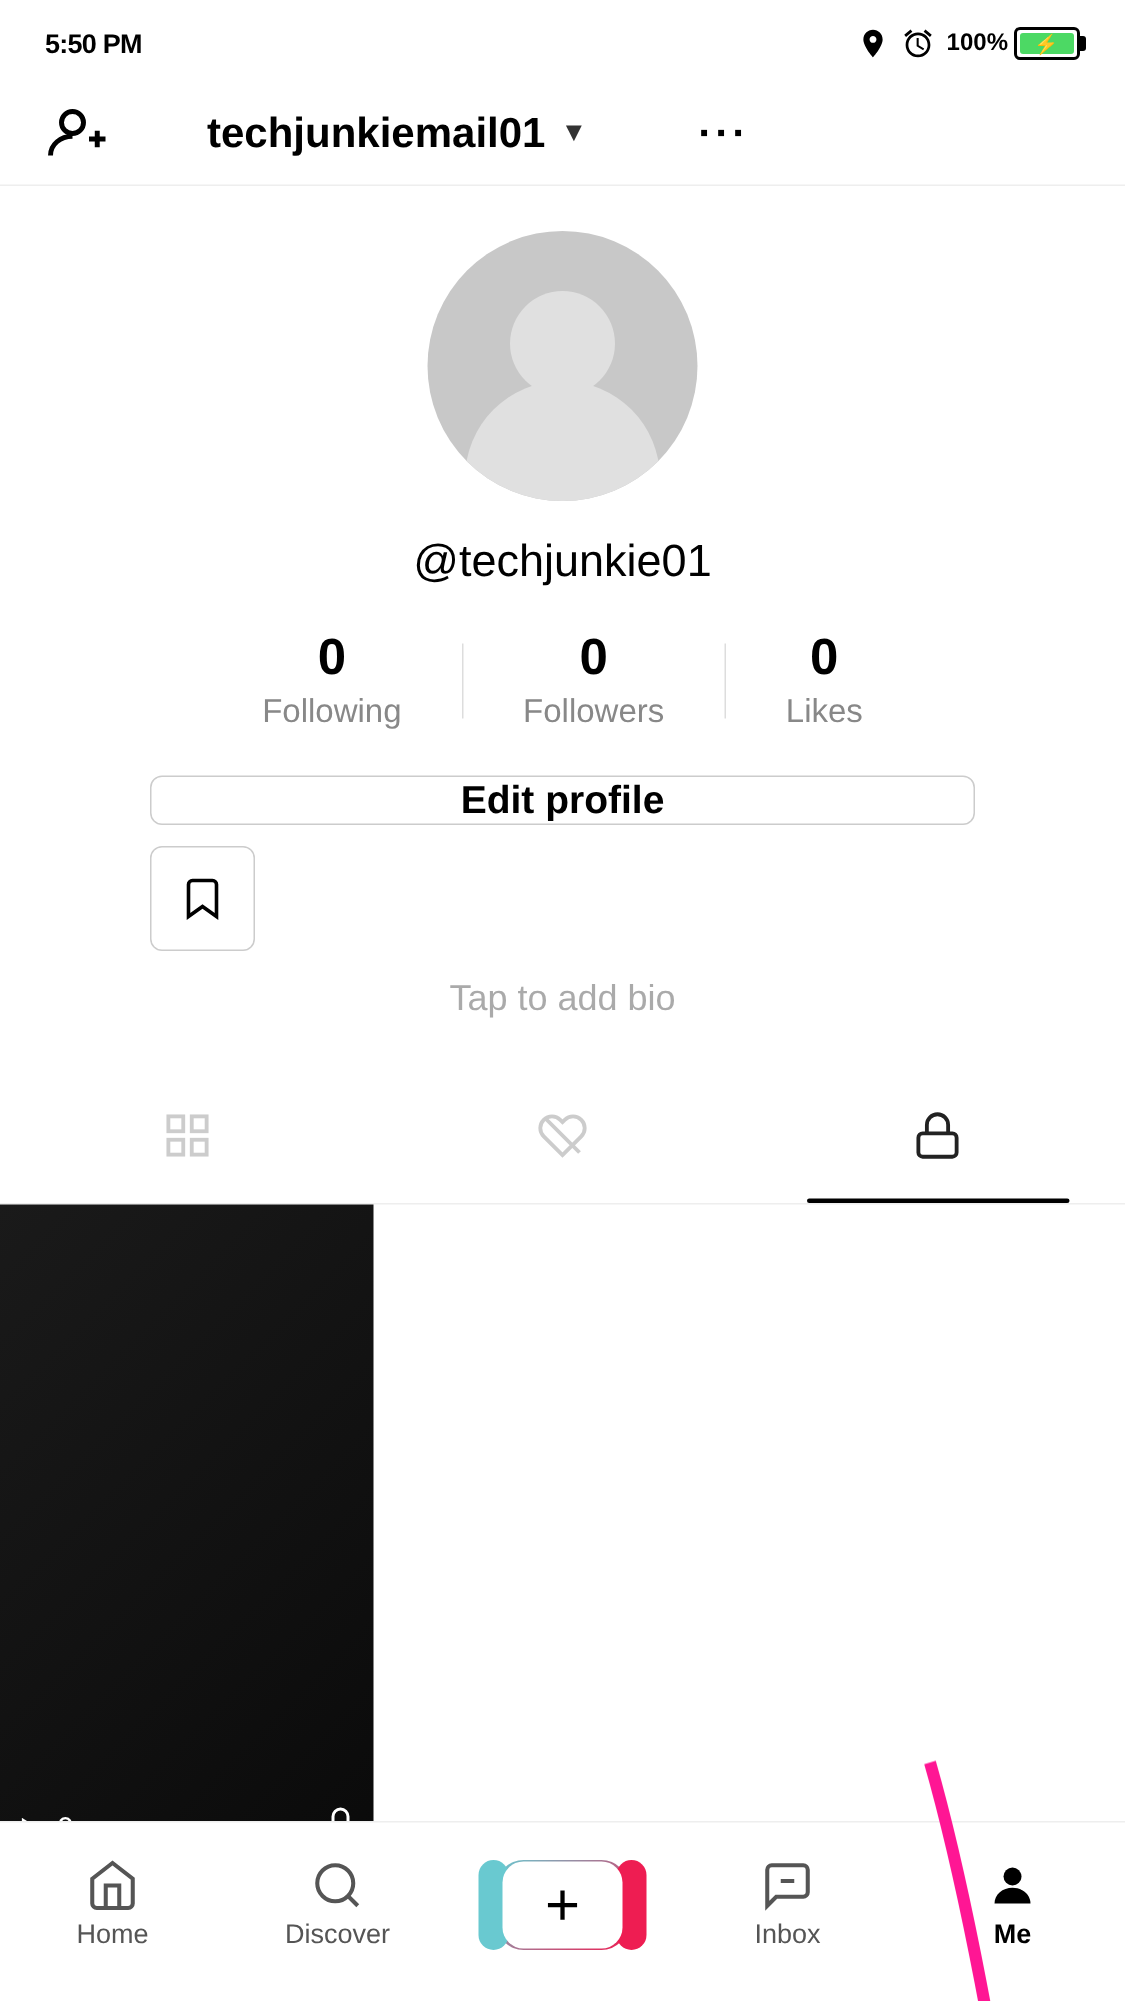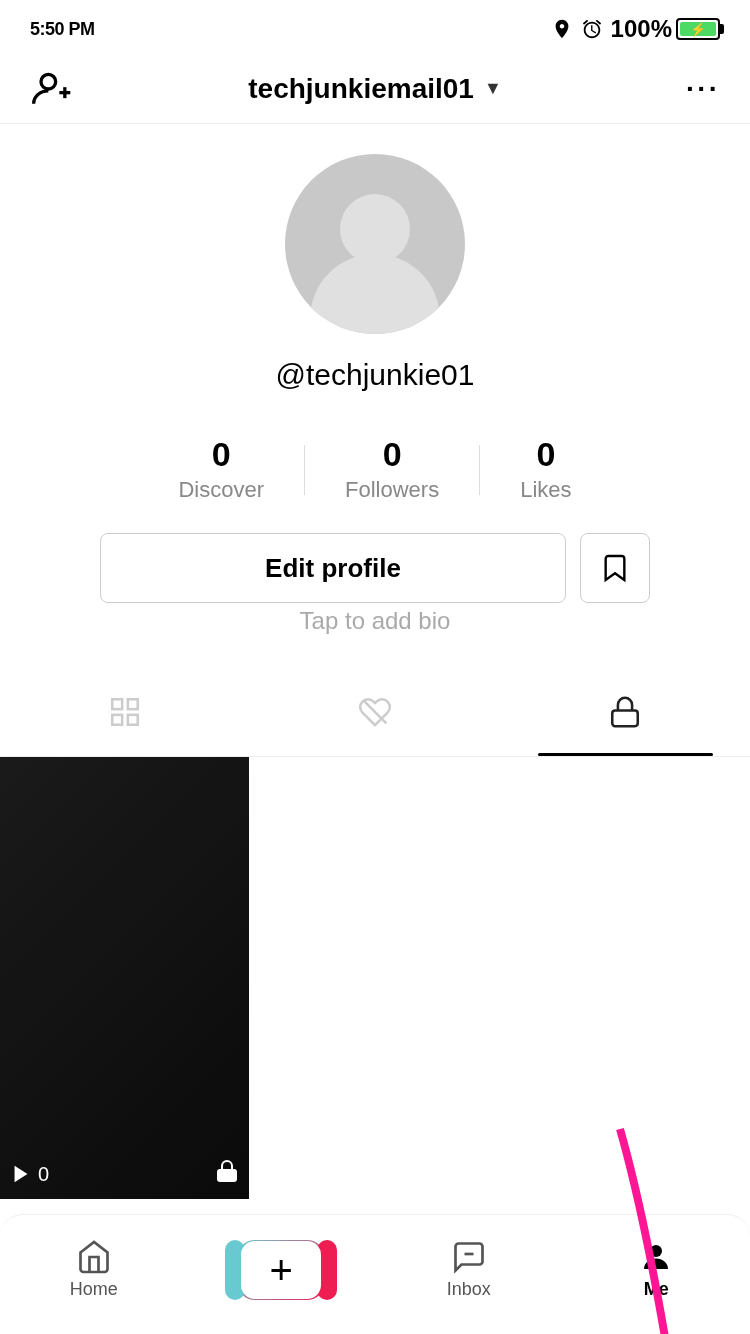--- a/index.html
+++ b/index.html
@@ -100,24 +100,24 @@
     .battery-fill span {
       font-size: 13px;
       font-weight: 800;
       color: #000;
     }
 
     
     .header {
       display: flex;
       align-items: center;
-      justify-content: space-between;
       padding: 10px 30px;
       border-bottom: 1px solid #eee;
       height: 70px;
+      gap: 48px;
     }
     .header-add-user {
       width: 60px;
       display: flex;
       align-items: center;
       justify-content: flex-start;
     }
     .header-title {
       display: flex;
       align-items: center;
@@ -179,21 +179,21 @@
     .avatar-body {
       width: 130px;
       height: 80px;
       border-radius: 65px 65px 0 0;
       background: #e0e0e0;
     }
     .username {
       font-size: 30px;
       font-weight: 500;
       color: #000;
-      margin-bottom: 44px;
+      margin-bottom: 28px;
     }
 
     
     .stats-row {
       display: flex;
       align-items: center;
       justify-content: center;
       width: 100%;
       margin-bottom: 30px;
     }
@@ -219,21 +219,22 @@
       height: 50px;
       background: #ddd;
     }
 
     
     .action-buttons {
       display: flex;
       gap: 14px;
       width: 100%;
       max-width: 550px;
-      margin-bottom: 4px;
+      margin-bottom: 18px;
+      flex-direction: column;
     }
     .edit-profile-btn {
       flex: 1;
       height: 70px;
       border: 1.5px solid #ccc;
       border-radius: 8px;
       background: #fff;
       font-size: 26px;
       font-weight: 700;
       color: #000;
@@ -336,21 +337,20 @@
       bottom: 0;
       left: 0;
       width: 750px;
       height: 120px;
       background: #fff;
       border-top: 1px solid #eee;
       display: flex;
       align-items: center;
       justify-content: space-around;
       padding-bottom: 10px;
-      border-radius: 23px;
     }
     .nav-item {
       display: flex;
       flex-direction: column;
       align-items: center;
       gap: 4px;
       cursor: pointer;
       min-width: 100px;
     }
     .nav-label {
@@ -424,21 +424,21 @@
     <div class="status-right">
 
       <svg width="22" height="22" viewBox="0 0 24 24">
           <path d="M12 2C8.13 2 5 5.13 5 9c0 5.25 7 13 7 13s7-7.75 7-13c0-3.87-3.13-7-7-7zm0 9.5c-1.38 0-2.5-1.12-2.5-2.5s1.12-2.5 2.5-2.5 2.5 1.12 2.5 2.5-1.12 2.5-2.5 2.5z"></path>
         </svg>
 
       <svg width="22" height="22" viewBox="0 0 24 24">
           <path d="M22 5.72l-4.6-3.86-1.29 1.53 4.6 3.86L22 5.72zM7.88 3.39L6.6 1.86 2 5.71l1.29 1.53 4.59-3.85zM12.5 8H11v6l4.75 2.85.75-1.23-4-2.37V8zM12 4c-4.97 0-9 4.03-9 9s4.02 9 9 9c4.97 0 9-4.03 9-9s-4.03-9-9-9zm0 16c-3.87 0-7-3.13-7-7s3.13-7 7-7 7 3.13 7 7-3.13 7-7 7z"></path>
         </svg>
       <div class="battery-container">
-        <span style="font-size:24px;font-weight:600">100%</span>
+        <span style="font-size:16px;font-weight:600">100%</span>
         <div class="battery">
           <div class="battery-fill">
             <span>⚡</span>
           </div>
         </div>
       </div>
     </div>
   </div>
 
   <div class="header">
@@ -466,21 +466,21 @@
         <div class="avatar-head"></div>
         <div class="avatar-body"></div>
       </div>
     </div>
 
     <div class="username">@techjunkie01</div>
 
     <div class="stats-row">
       <div class="stat-item">
         <span class="stat-number">0</span>
-        <span class="stat-label">Discover</span>
+        <span class="stat-label">Following</span>
       </div>
       <div class="stat-divider"></div>
       <div class="stat-item">
         <span class="stat-number">0</span>
         <span class="stat-label">Followers</span>
       </div>
       <div class="stat-divider"></div>
       <div class="stat-item">
         <span class="stat-number">0</span>
         <span class="stat-label">Likes</span>
@@ -561,20 +561,27 @@
 
 <div class="bottom-nav">
   <div class="nav-item">
     <svg width="36" height="36" viewBox="0 0 24 24" fill="none" stroke="#555" stroke-width="1.8">
       <path d="M3 9l9-7 9 7v11a2 2 0 0 1-2 2H5a2 2 0 0 1-2-2z"></path>
       <polyline points="9,22 9,12 15,12 15,22"></polyline>
     </svg>
     <span class="nav-label">Home</span>
   </div>
 
+  <div class="nav-item">
+    <svg width="36" height="36" viewBox="0 0 24 24" fill="none" stroke="#555" stroke-width="1.8">
+      <circle cx="11" cy="11" r="8"></circle>
+      <line x1="21" y1="21" x2="16.65" y2="16.65"></line>
+    </svg>
+    <span class="nav-label">Discover</span>
+  </div>
 
   <div class="nav-item">
     <div class="nav-plus">
       <div class="nav-plus-inner">
         <span class="nav-plus-sign">+</span>
       </div>
     </div>
   </div>
 
   <div class="nav-item">

